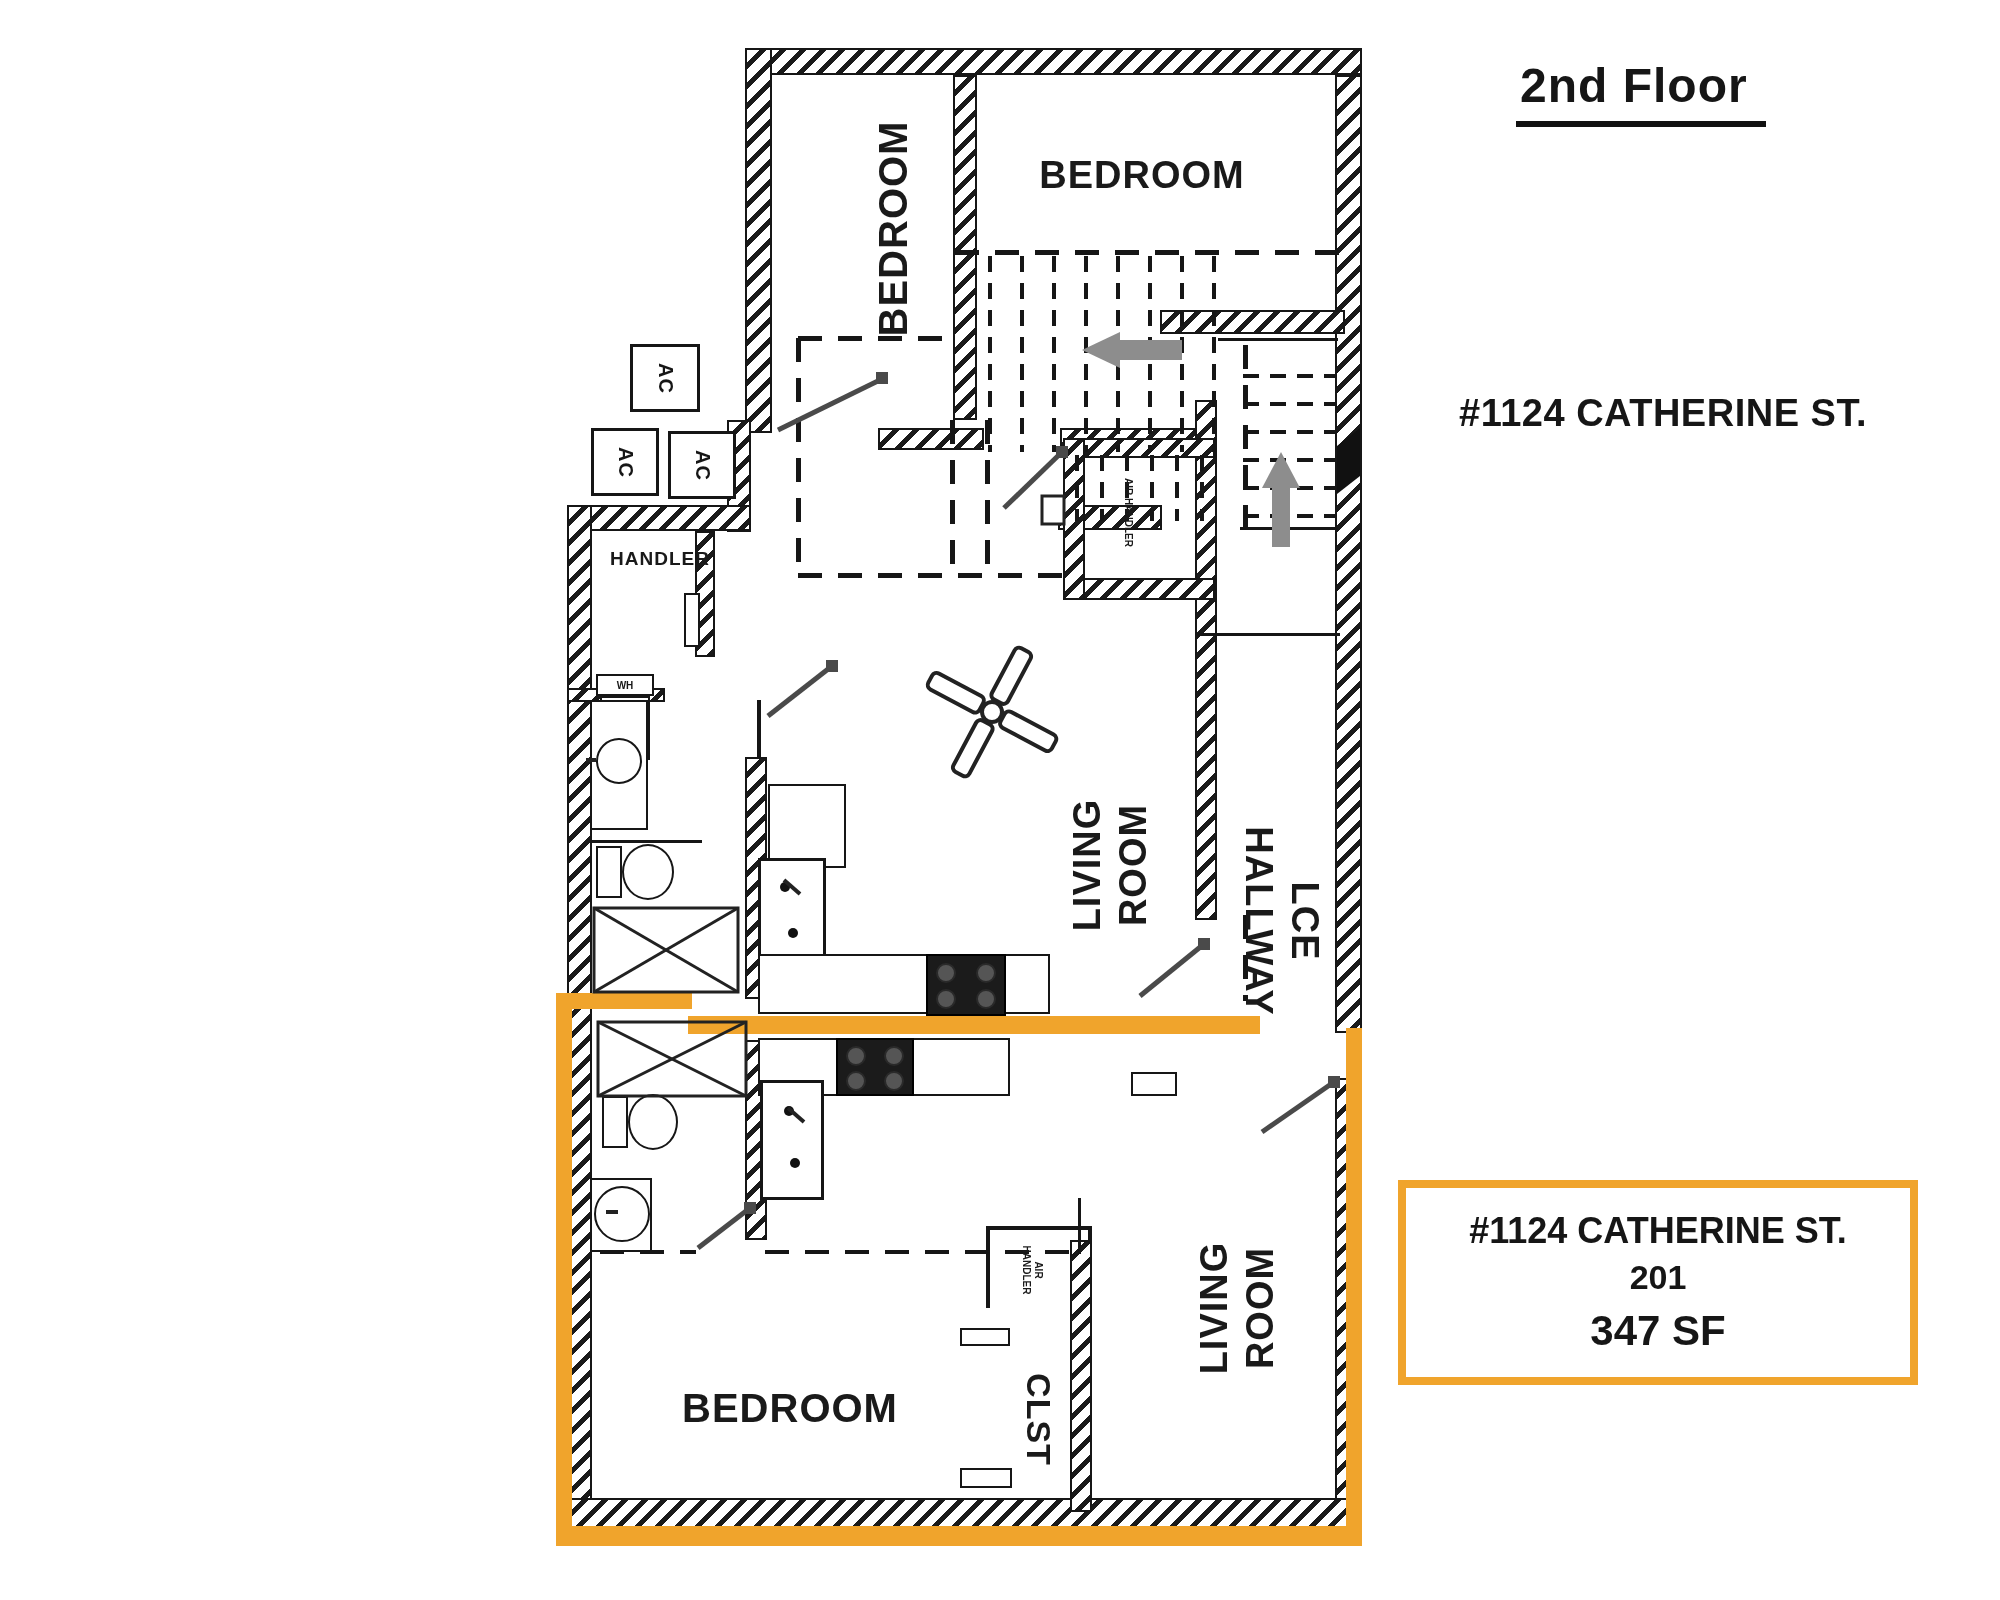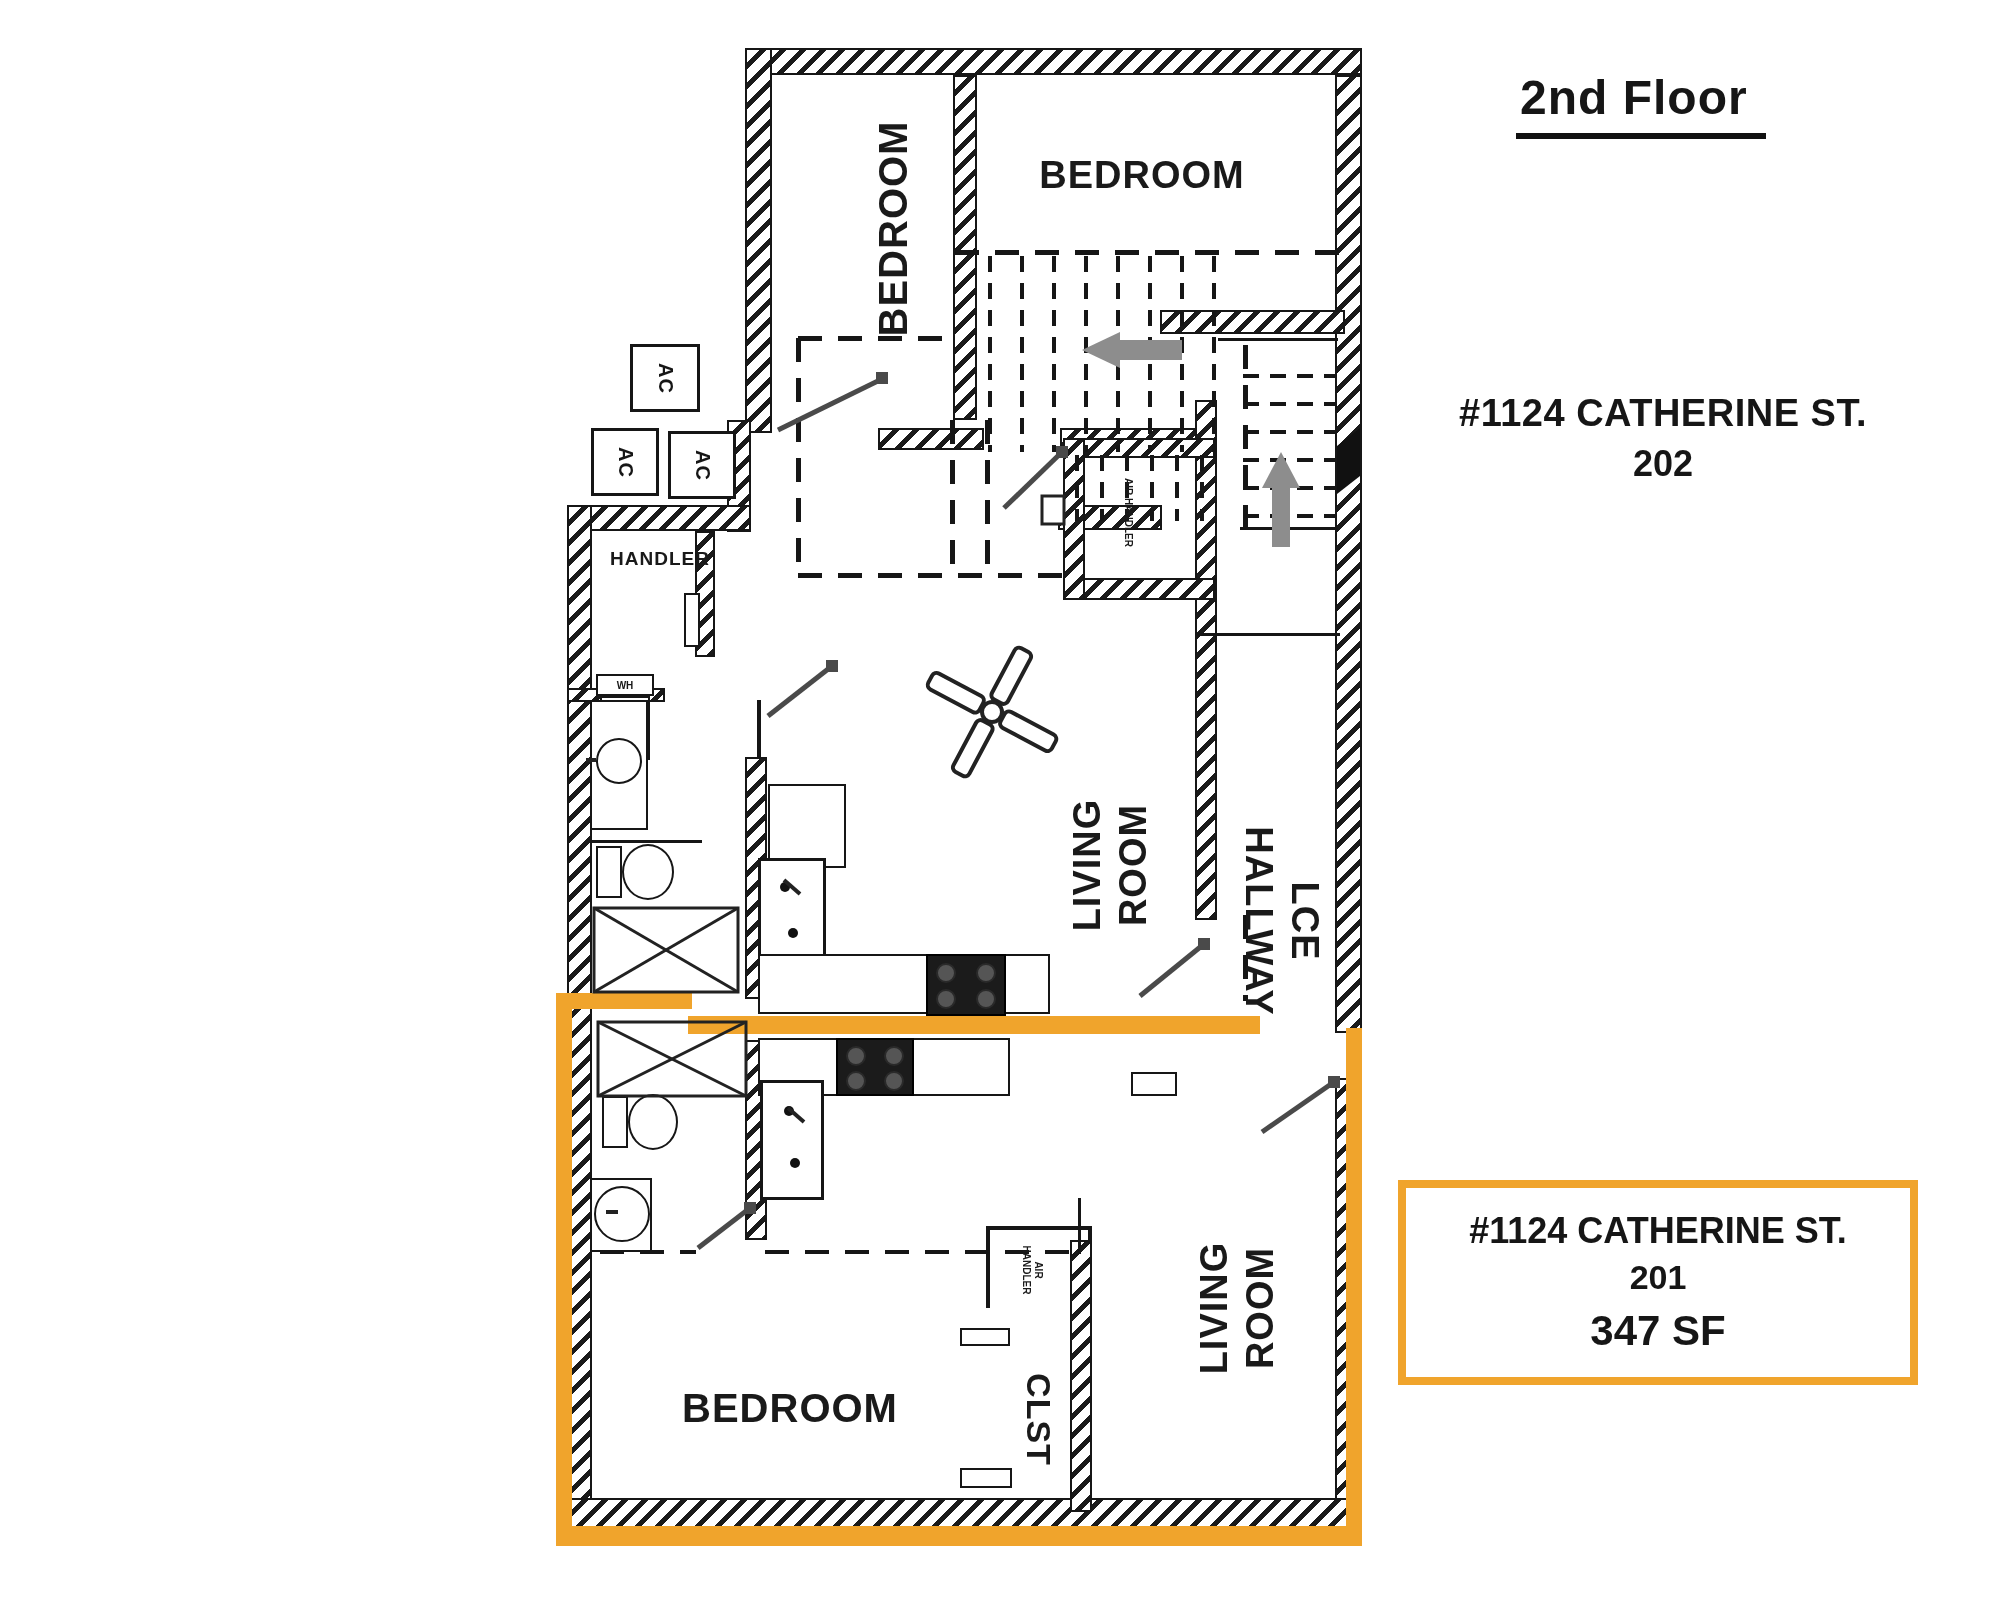--- a/index.html
+++ b/index.html
@@ -20,21 +20,21 @@
   
   .dh{position:absolute;height:5px;background:repeating-linear-gradient(90deg,#161616 0 24px,transparent 24px 40px);}
   .dv{position:absolute;width:5px;background:repeating-linear-gradient(180deg,#161616 0 24px,transparent 24px 40px);}
   .tread{position:absolute;width:4px;background:repeating-linear-gradient(180deg,#161616 0 16px,transparent 16px 27px);}
   .tread-h{position:absolute;height:4px;background:repeating-linear-gradient(90deg,#161616 0 16px,transparent 16px 27px);}
   .orange{position:absolute;background:#F0A42C;}
   
   .lbl{position:absolute;font-weight:600;letter-spacing:1px;color:#1a1a1a;text-align:center;white-space:pre-line;}
   .rot-ccw{transform:rotate(-90deg);}
   .rot-cw{transform:rotate(90deg);}
-  .title{position:absolute;left:1516px;top:70px;font-size:48px;font-weight:800;
+  .title{position:absolute;left:1516px;top:58px;font-size:48px;font-weight:800;
          border-bottom:6px solid #111;padding:0 18px 8px 4px;letter-spacing:1px;}
   .addr{position:absolute;left:1398px;top:392px;width:530px;text-align:center;font-weight:700;}
   .addr .l1{font-size:38px;letter-spacing:0.5px;}
   .addr .l2{font-size:36px;margin-top:8px;}
   .unitbox{position:absolute;left:1398px;top:1180px;width:520px;height:205px;box-sizing:border-box;
            border:8px solid #F0A42C;background:#fff;display:flex;flex-direction:column;
            align-items:center;justify-content:center;font-weight:700;}
   .unitbox .l1{font-size:36px;}
   .unitbox .l2{font-size:34px;margin-top:6px;}
   .unitbox .l3{font-size:42px;margin-top:10px;}
@@ -247,21 +247,20 @@
       <line x1="618" y1="1212" x2="606" y2="1212"></line>
     </g>
 
     <rect x="1042" y="496" width="22" height="28" fill="#fff" stroke="#222" stroke-width="3"></rect>
   </svg>
 
   <div class="title">2nd Floor</div>
 
   <div class="addr">
     <div class="l1">#1124 CATHERINE ST.</div>
-    <div class="l2">202</div>
   </div>
 
   <div class="unitbox">
     <div class="l1">#1124 CATHERINE ST.</div>
     <div class="l2">201</div>
     <div class="l3">347 SF</div>
   </div>
 
   <div class="lbl" style="left:600px;top:548px;width:120px;font-size:19px;font-weight:700;">HANDLER</div>
 

